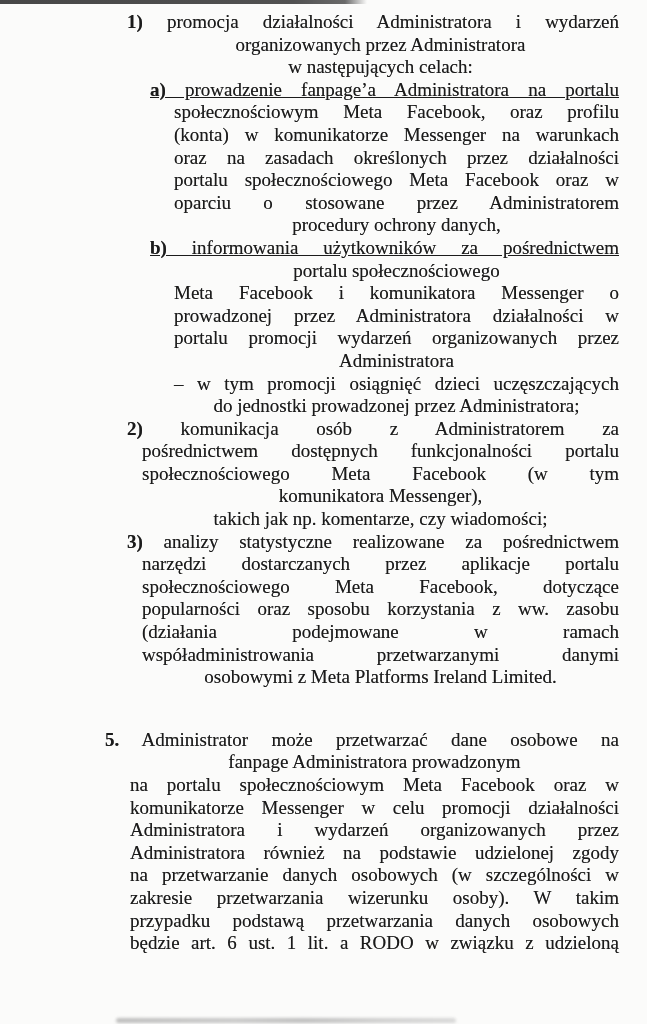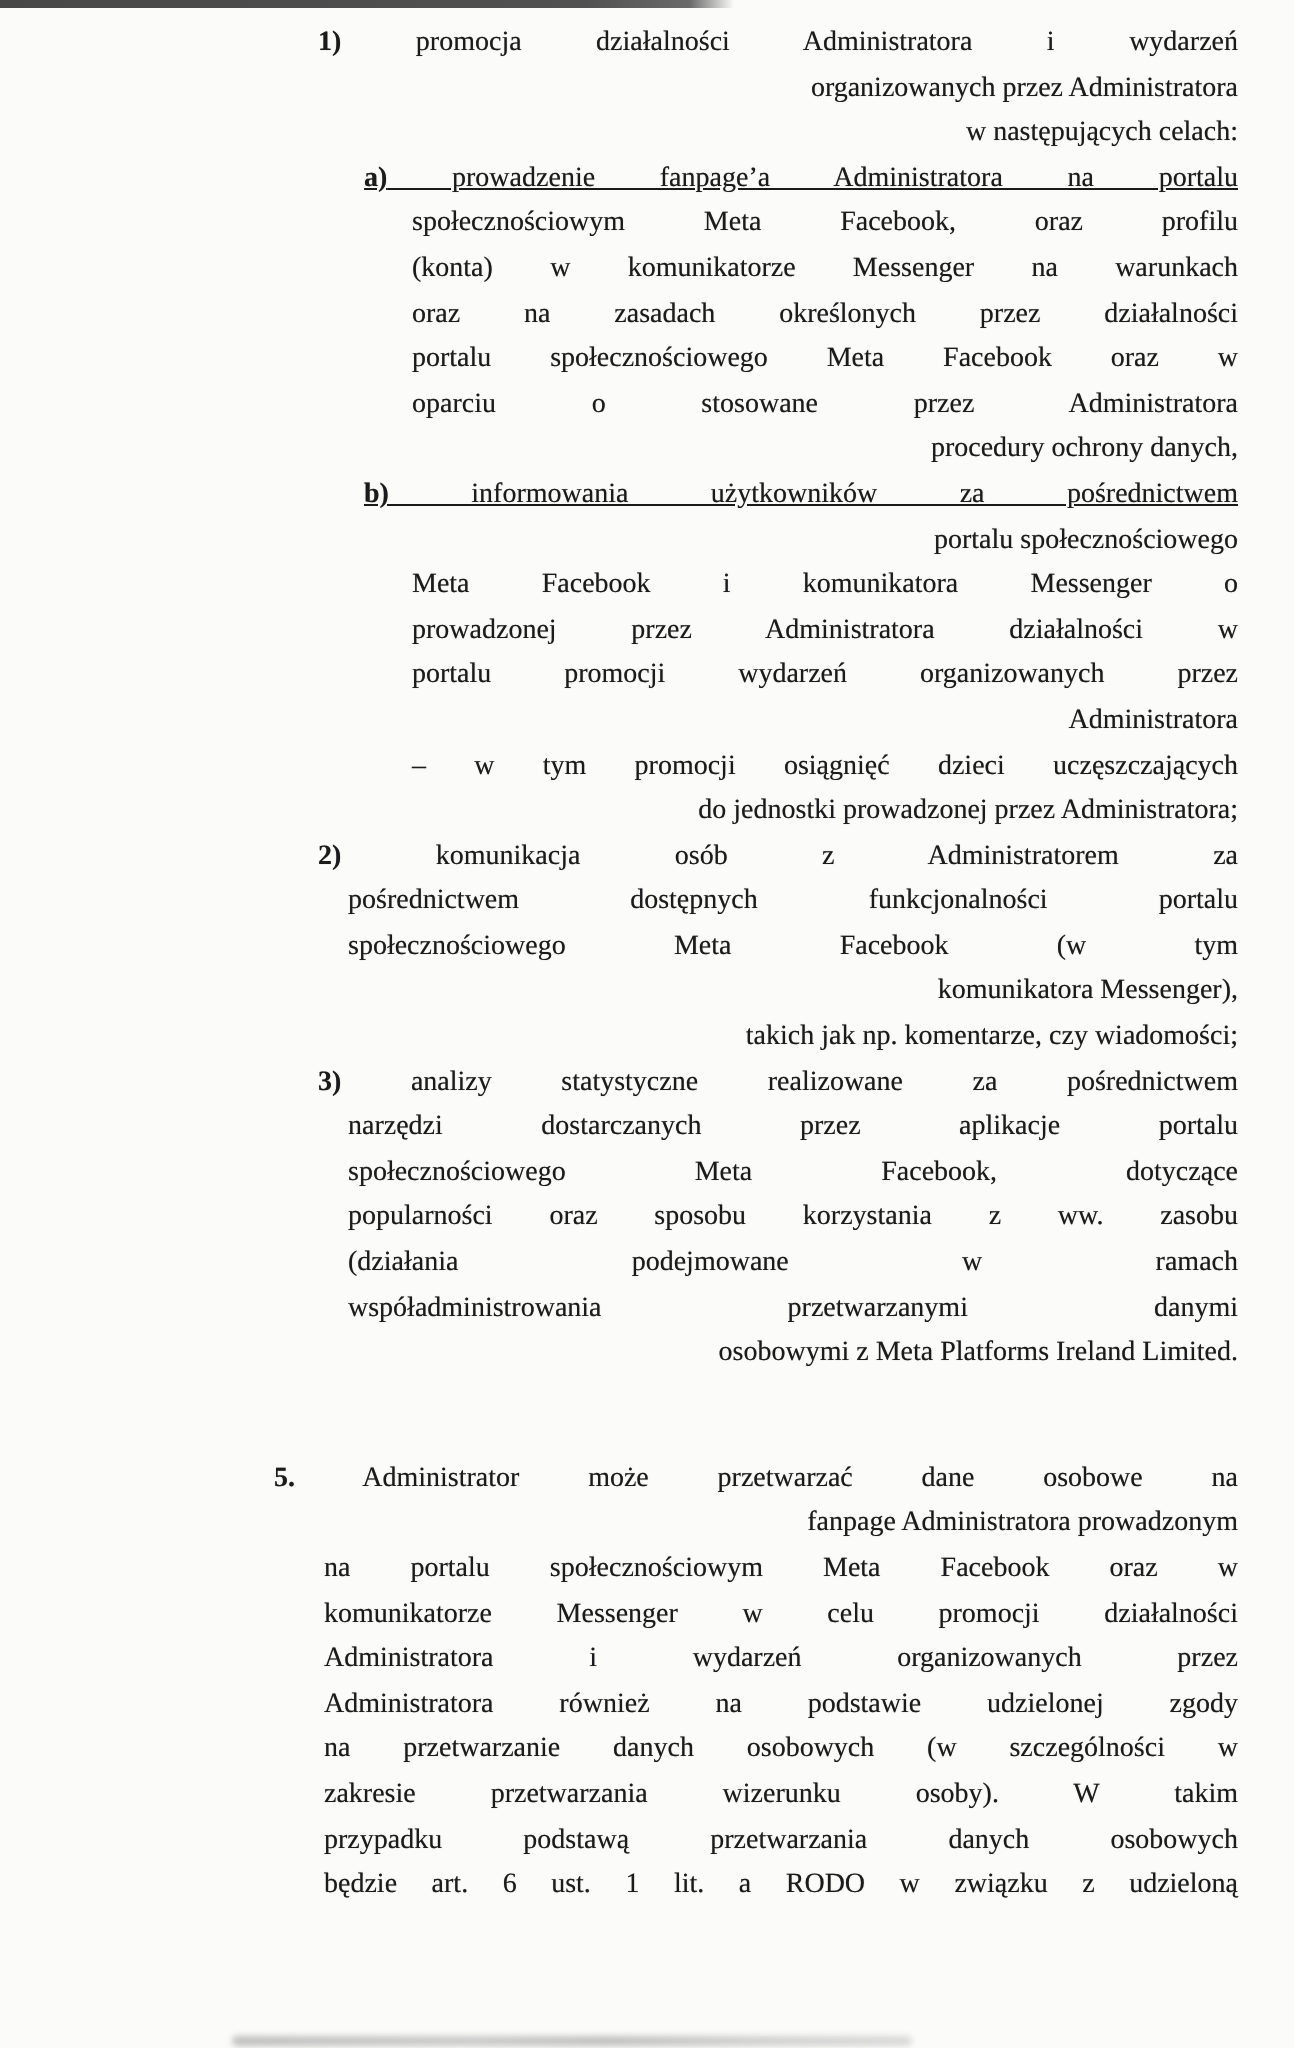--- a/index.html
+++ b/index.html
@@ -19,33 +19,32 @@
     position: absolute;
     top: 0;
     left: 0;
     width: 367px;
     height: 4px;
     background: linear-gradient(to right, #474747 0%, #515151 80%, #6a6a6a 94%, rgba(110,110,110,0) 100%);
   }
   .doc {
     position: absolute;
     top: 11px;
-    left: 0;
+    left: 12px;
     right: 0;
-    font-size: 14px;
+    font-size: 19px;
     line-height: 22.6px;
     text-shadow: 0 0 0.4px rgba(0,0,0,0.5);
-    padding-left: 44px;
   }
   .block { box-sizing: border-box; padding-right: 28px; }
   .block.l0 { padding-left: 118px; margin-top: 40px; }
   .block.l1 { padding-left: 130px; }
   .block.l2 { padding-left: 162px; }
   .block.gap { margin-top: 18px; }
-  .line { min-height: 22.6px; text-align: right; }
+  .line { min-height: 22.6px; text-align: center; }
   .line.j { text-align: justify; text-align-last: justify; }
   .l0 > .line.first { text-indent: -25px; }
   .l1 > .line.first { text-indent: -15px; }
   .l2 > .line.first { text-indent: -24px; text-decoration: underline; }
   .marker { font-weight: bold; }
   .bottom-artifact {
     position: absolute;
     top: 1018px;
     left: 116px;
     width: 340px;
@@ -67,21 +66,21 @@
         <div class="line j first"><span class="marker">1)</span> promocja działalności Administratora i wydarzeń</div>
         <div class="line">organizowanych przez Administratora</div>
         <div class="line">w następujących celach:</div>
       </div>
       <div class="block l2">
         <div class="line j first"><span class="marker">a)</span> prowadzenie fanpage’a Administratora na portalu</div>
         <div class="line j">społecznościowym Meta Facebook, oraz profilu</div>
         <div class="line j">(konta) w komunikatorze Messenger na warunkach</div>
         <div class="line j">oraz na zasadach określonych przez działalności</div>
         <div class="line j">portalu społecznościowego Meta Facebook oraz w</div>
-        <div class="line j">oparciu o stosowane przez Administratora</div>
+        <div class="line j">oparciu o stosowane przez Administratorem</div>
         <div class="line">procedury ochrony danych,</div>
       </div>
       <div class="block l2">
         <div class="line j first"><span class="marker">b)</span> informowania użytkowników za pośrednictwem</div>
         <div class="line">portalu społecznościowego</div>
         <div class="line j">Meta Facebook i komunikatora Messenger o</div>
         <div class="line j">prowadzonej przez Administratora działalności w</div>
         <div class="line j">portalu promocji wydarzeń organizowanych przez</div>
         <div class="line">Administratora</div>
         <div class="line j">– w tym promocji osiągnięć dzieci uczęszczających</div>

